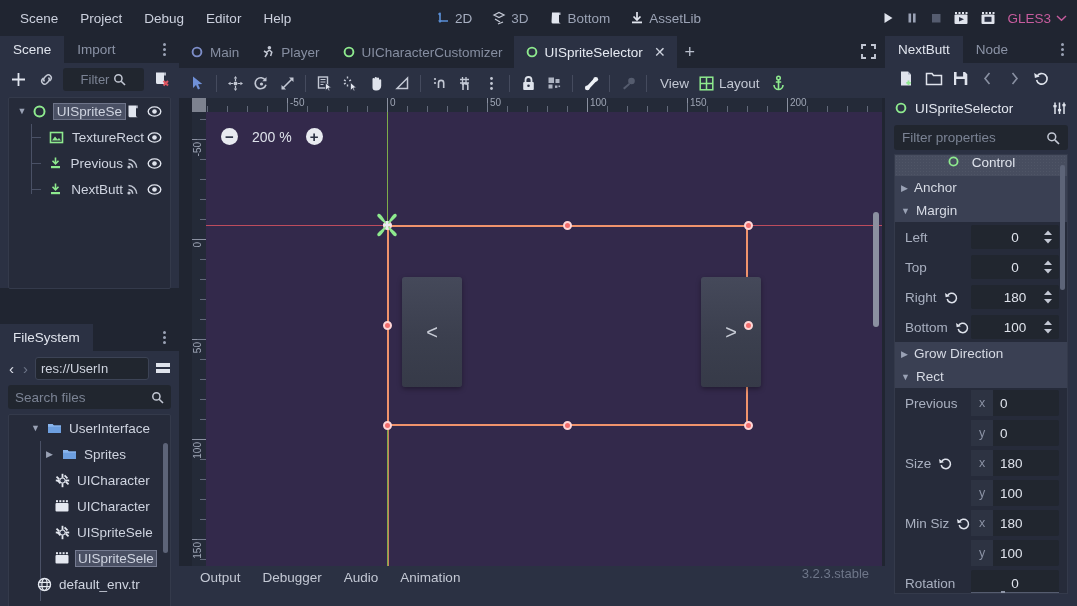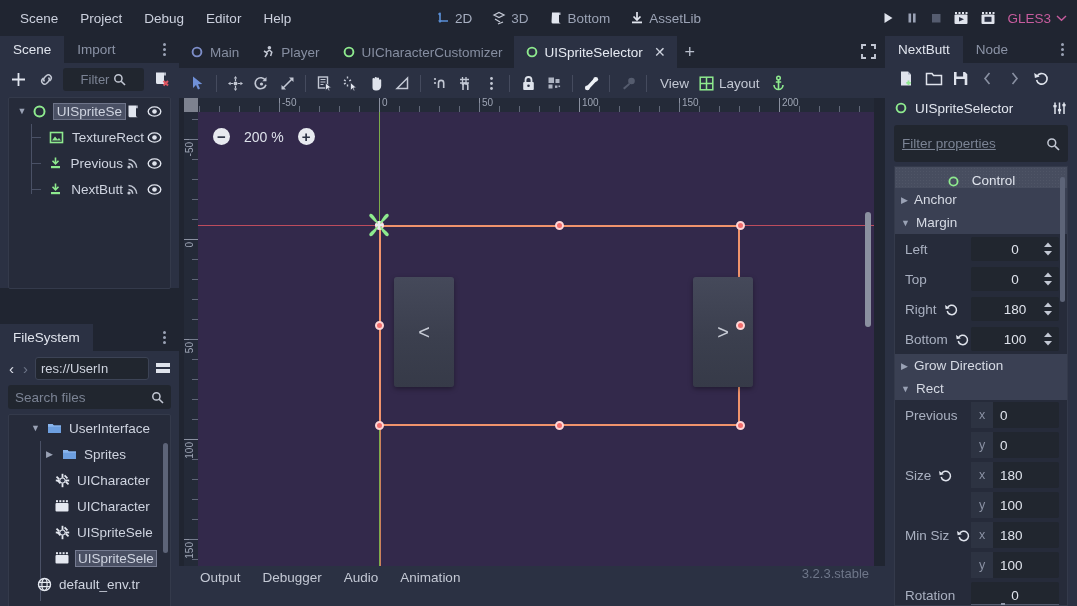--- a/index.html
+++ b/index.html
@@ -137,21 +137,21 @@
     height: 30px; background: #2b3143; display: flex; align-items: center;
     gap: 0px; padding: 0 6px;
   }
   .vt { width: 26px; height: 26px; display: flex; align-items: center; justify-content: center; cursor: default;}
   .vt.dis { opacity: 0.38; }
   .vsep { width: 1px; height: 17px; background: #454b5e; margin: 0 5px; }
   .vt-text { padding: 0 8px; font-size: 13.5px; color: #c3c8d4; cursor: default;}
   .vt-layout { display:flex; align-items:center; gap:5px; padding: 0 6px 0 2px; font-size:13.5px; color:#c3c8d4; cursor:default;}
 
   .canvas-wrap {
-    position: absolute; left: 5px; top: 62px; width: 690px; height: 496px;
+    position: absolute; left: 13px; top: 62px; width: 690px; height: 496px;
     background: #fdba74; overflow: hidden;
   }
   .ruler-corner { position: absolute; left: 0; top: 0; width: 14px; height: 14px; background: #7d828f; }
   .ruler-top {
     position: absolute; left: 14px; top: 0; right: 0; height: 14px; background: #242a38;
     overflow: hidden;
   }
   .ruler-left {
     position: absolute; left: 0; top: 14px; width: 14px; bottom: 0; background: #242a38;
     overflow: hidden;
@@ -211,30 +211,30 @@
     position: absolute; left: 885px; top: 36px; width: 192px; height: 570px;
     background: #202531;
   }
   .insp-toolbar { height: 30px; display: flex; align-items: center; gap: 2px; padding: 0 9px; }
   .it { width: 25px; height: 25px; display: flex; align-items: center; justify-content: center; cursor: default;}
   .insp-node {
     height: 30px; display: flex; align-items: center; gap: 7px; padding: 0 9px;
     font-size: 13.5px; color: #e2e6ef;
   }
   .insp-filter {
-    margin: 2px 9px 4px 9px; height: 37px; background: #21262f; border-radius: 3px;
+    margin: 2px 9px 4px 9px; height: 25px; background: #21262f; border-radius: 3px;
     display: flex; align-items: center; justify-content: space-between;
-    padding: 0 8px; color: #7b8394; font-size: 13.5px; text-decoration: underline;
+    padding: 0 8px; color: #7b8394; font-size: 13.5px;
   }
   .prop-list {
     margin: 0 9px 6px 9px; background: #262b3a; border: 1px solid #343a4b;
     height: 440px; position: relative; overflow: hidden;
   }
   .prop-cat {
-    height: 21px; display: flex; align-items: flex-end; justify-content: center; gap: 12px;
+    height: 21px; display: flex; align-items: flex-start; justify-content: center; gap: 12px;
     background: #474d5f; color: #dfe3ec; font-size: 13.5px;
     background-image: radial-gradient(circle, rgba(255,255,255,.045) 1px, transparent 1px);
     background-size: 3px 3px;
   }
   .prop-group {
     height: 23px; display: flex; align-items: center; gap: 6px; padding-left: 6px;
     background: #3a4053; color: #d6dae4; font-size: 13.5px; cursor: default;
   }
   .prop-row {
     height: 30px; display: flex; align-items: center; padding-left: 10px;

